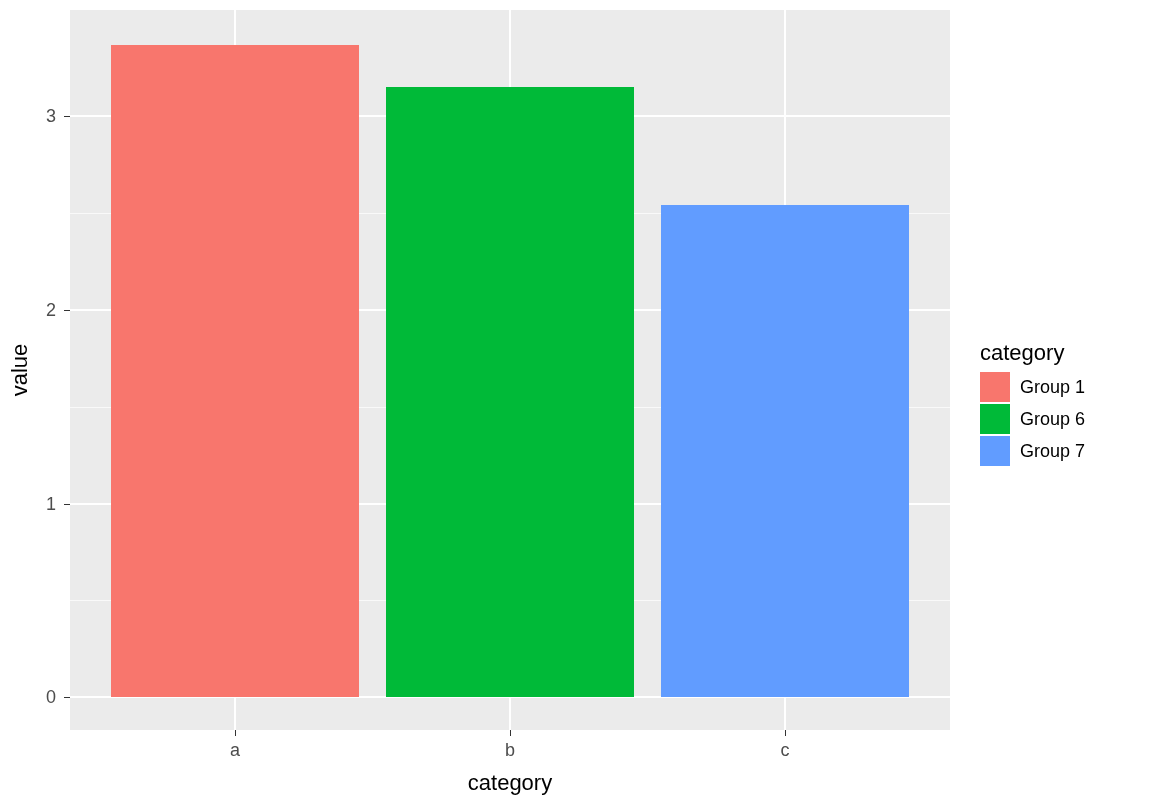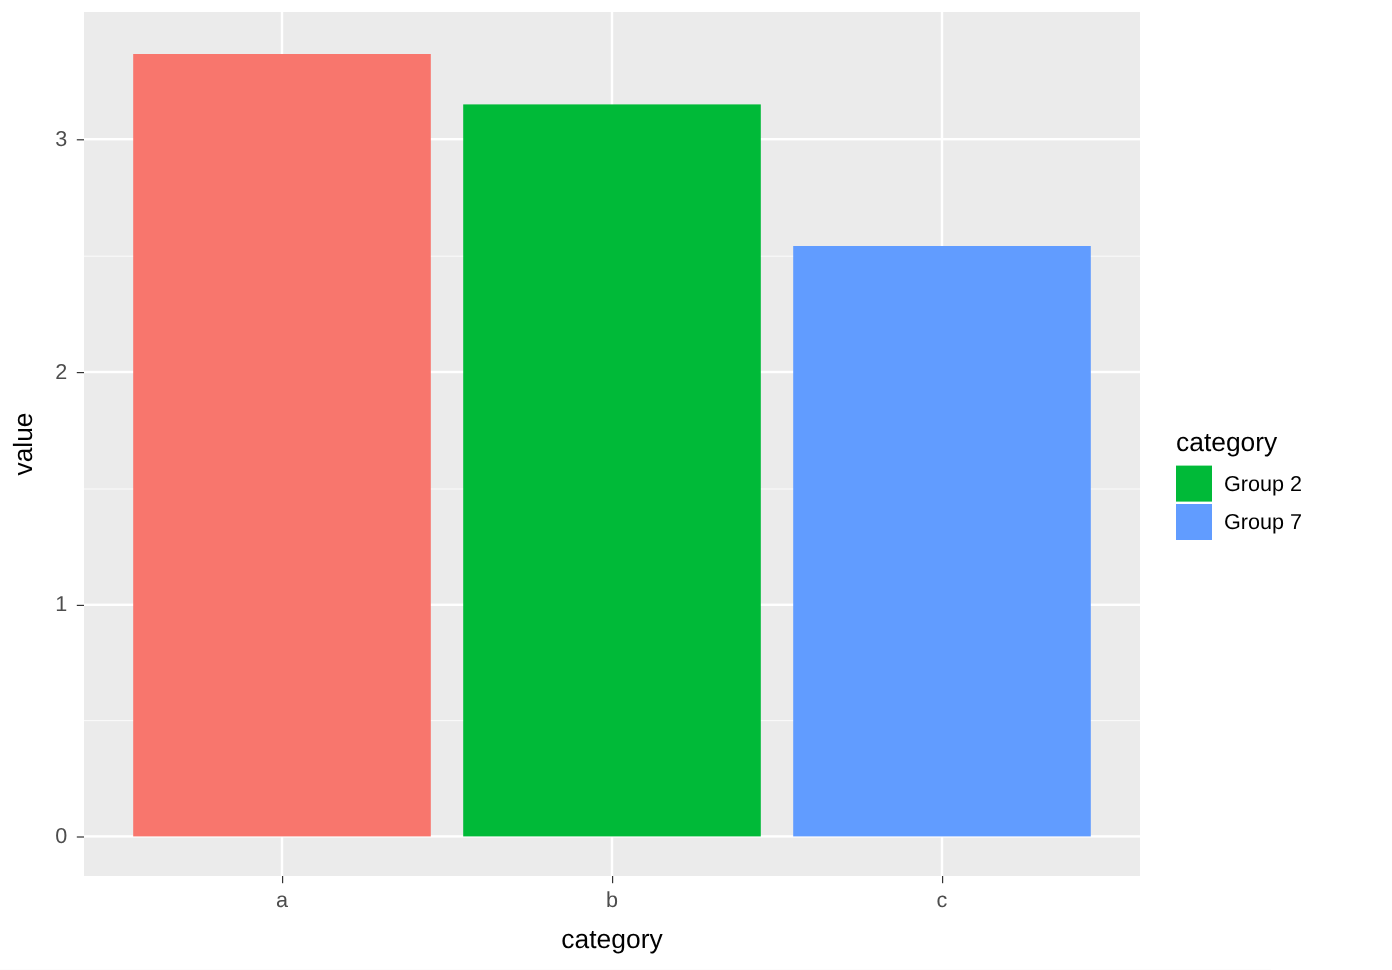--- a/index.html
+++ b/index.html
@@ -141,22 +141,26 @@
 
   <div class="axis-title-y" style="left:20px; top:370px;">value</div>
 
   <div class="axis-title-x" style="left:510px; top:770px;">category</div>
 
   <div class="legend">
     <div class="legend-inner">
       <div class="legend-title">category</div>
       <div id="legend-items">
           <div class="legend-item">
+            <div class="legend-key" style="background: rgb(248, 118, 109);"></div>
+            <div class="legend-label">Group 1</div>
+          </div>
+          <div class="legend-item">
             <div class="legend-key" style="background: rgb(0, 186, 56);"></div>
-            <div class="legend-label">Group 2</div>
+            <div class="legend-label">Group 6</div>
           </div>
           <div class="legend-item">
             <div class="legend-key" style="background: rgb(97, 156, 255);"></div>
             <div class="legend-label">Group 7</div>
           </div>
         </div>
     </div>
   </div>
 
   <div id="yticks">

